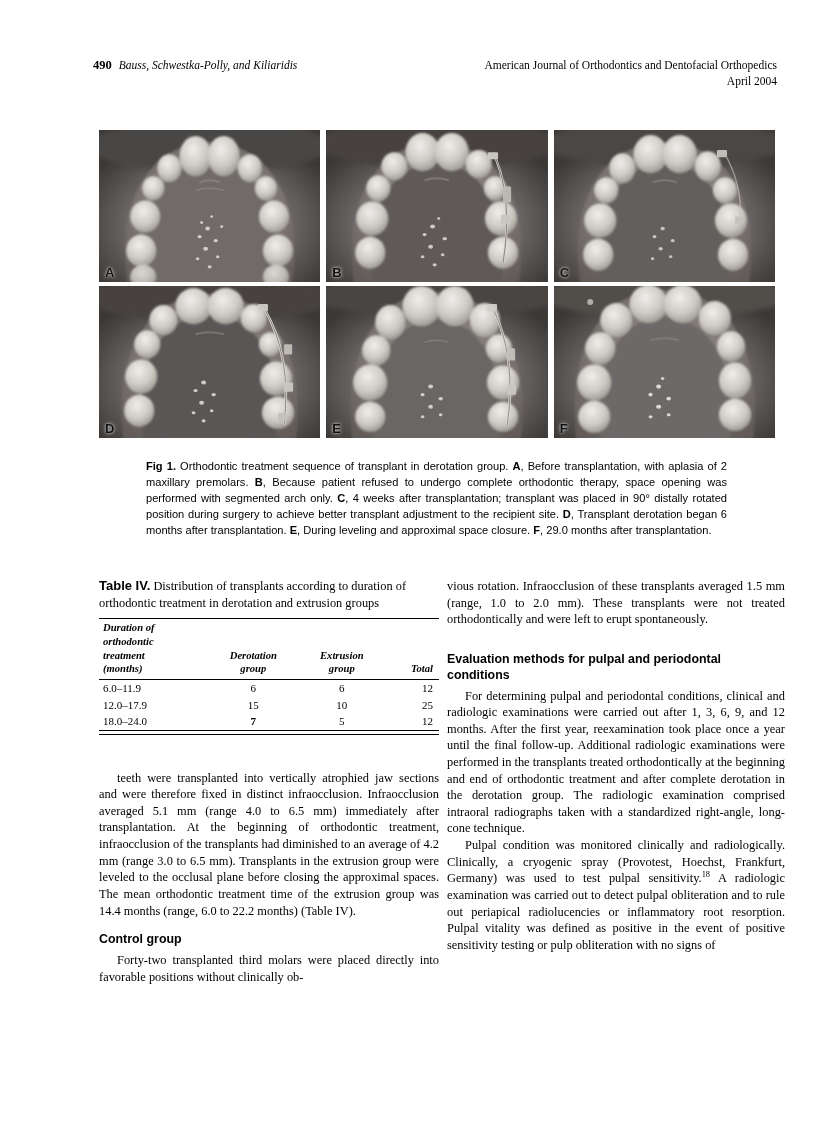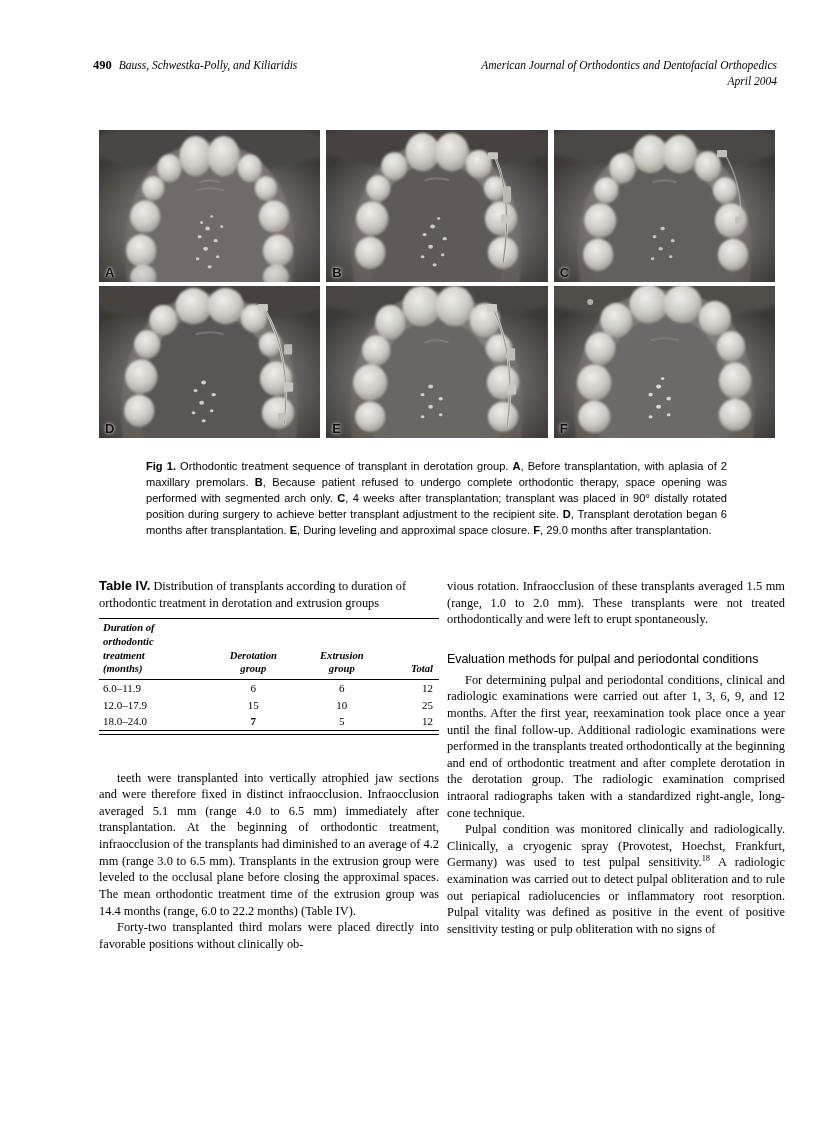--- a/index.html
+++ b/index.html
@@ -42,21 +42,20 @@
   }
   .runhead-pageno {
     font-weight: bold;
     font-style: normal;
     font-size: 12.5px;
     margin-right: 7px;
   }
   .runhead-right {
     text-align: right;
     font-size: 11.5px;
-    font-style: italic;
     line-height: 1.35;
   }
 
   
   .figure-block {
     position: absolute;
     left: 84px;
     top: 130px;
     width: 676px;
   }
@@ -124,21 +123,21 @@
     text-align: justify;
     text-indent: 18px;
     -webkit-hyphens: manual;
   }
   p.body.noindent { text-indent: 0; }
 
   h3.section-head {
     margin: 13px 0 4px 0;
     font-family: "Liberation Sans", sans-serif;
     font-size: 12.4px;
-    font-weight: normal;
+    font-weight: bold;
     line-height: 1.28;
     text-align: left;
   }
 
   
   .table-title {
     font-family: "Liberation Serif", serif;
     font-size: 12.4px;
     line-height: 1.3;
     margin: 0 0 7px 0;
@@ -515,20 +514,21 @@
         <tr class="tbot">
             <td colspan="4"></td>
           </tr>
       </tbody>
     </table>
 
     <div class="spacer-sm"></div>
 
     <p class="body" style="margin-top:28px;">teeth were transplanted into vertically atrophied jaw sections and were therefore fixed in distinct infraocclusion. Infraocclusion averaged 5.1 mm (range 4.0 to 6.5 mm) immediately after transplantation. At the beginning of orthodontic treatment, infraocclusion of the transplants had diminished to an average of 4.2 mm (range 3.0 to 6.5 mm). Transplants in the extrusion group were leveled to the occlusal plane before closing the approximal spaces. The mean orthodontic treatment time of the extrusion group was 14.4 months (range, 6.0 to 22.2 months) (Table IV).</p>
 
+    <h3 class="section-head">Control group</h3>
 
     <p class="body">Forty-two transplanted third molars were placed directly into favorable positions without clinically ob-</p>
   </div>
 
   <div class="col-right">
     <p class="body noindent">vious rotation. Infraocclusion of these transplants averaged 1.5 mm (range, 1.0 to 2.0 mm). These transplants were not treated orthodontically and were left to erupt spontaneously.</p>
 
     <h3 class="section-head" style="margin-top:24px;">Evaluation methods for pulpal and periodontal conditions</h3>
 
     <p class="body">For determining pulpal and periodontal conditions, clinical and radiologic examinations were carried out after 1, 3, 6, 9, and 12 months. After the first year, reexamination took place once a year until the final follow-up. Additional radiologic examinations were performed in the transplants treated orthodontically at the beginning and end of orthodontic treatment and after complete derotation in the derotation group. The radiologic examination comprised intraoral radiographs taken with a standardized right-angle, long-cone technique.</p>

